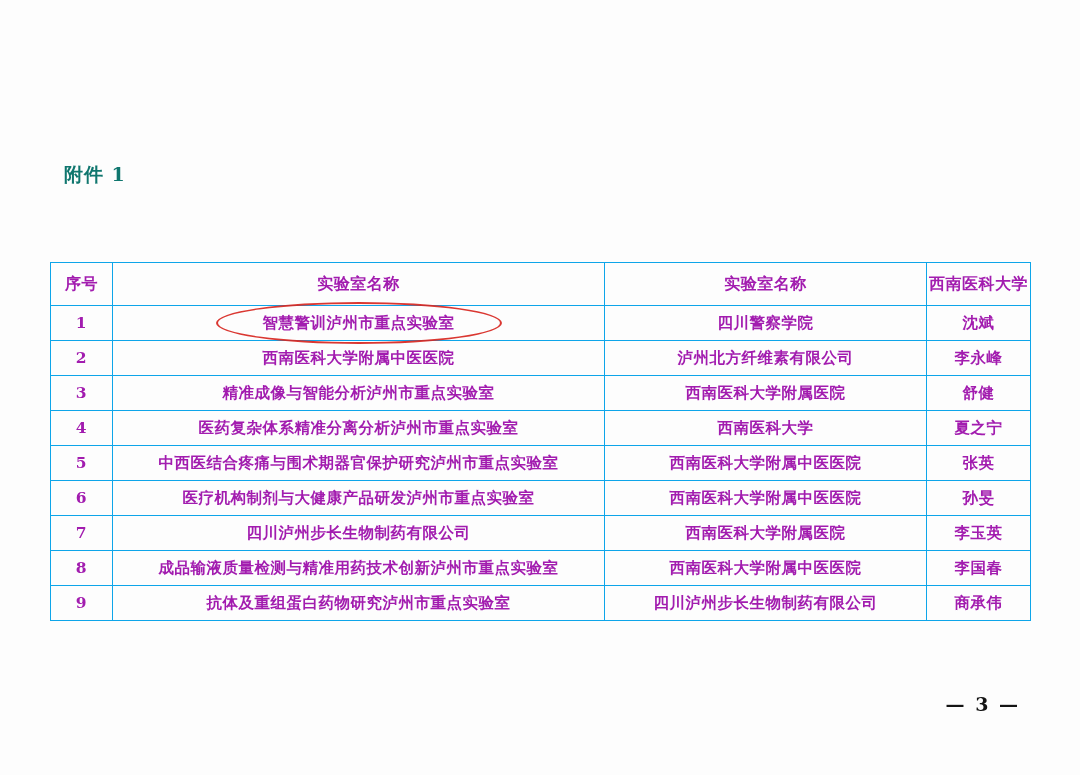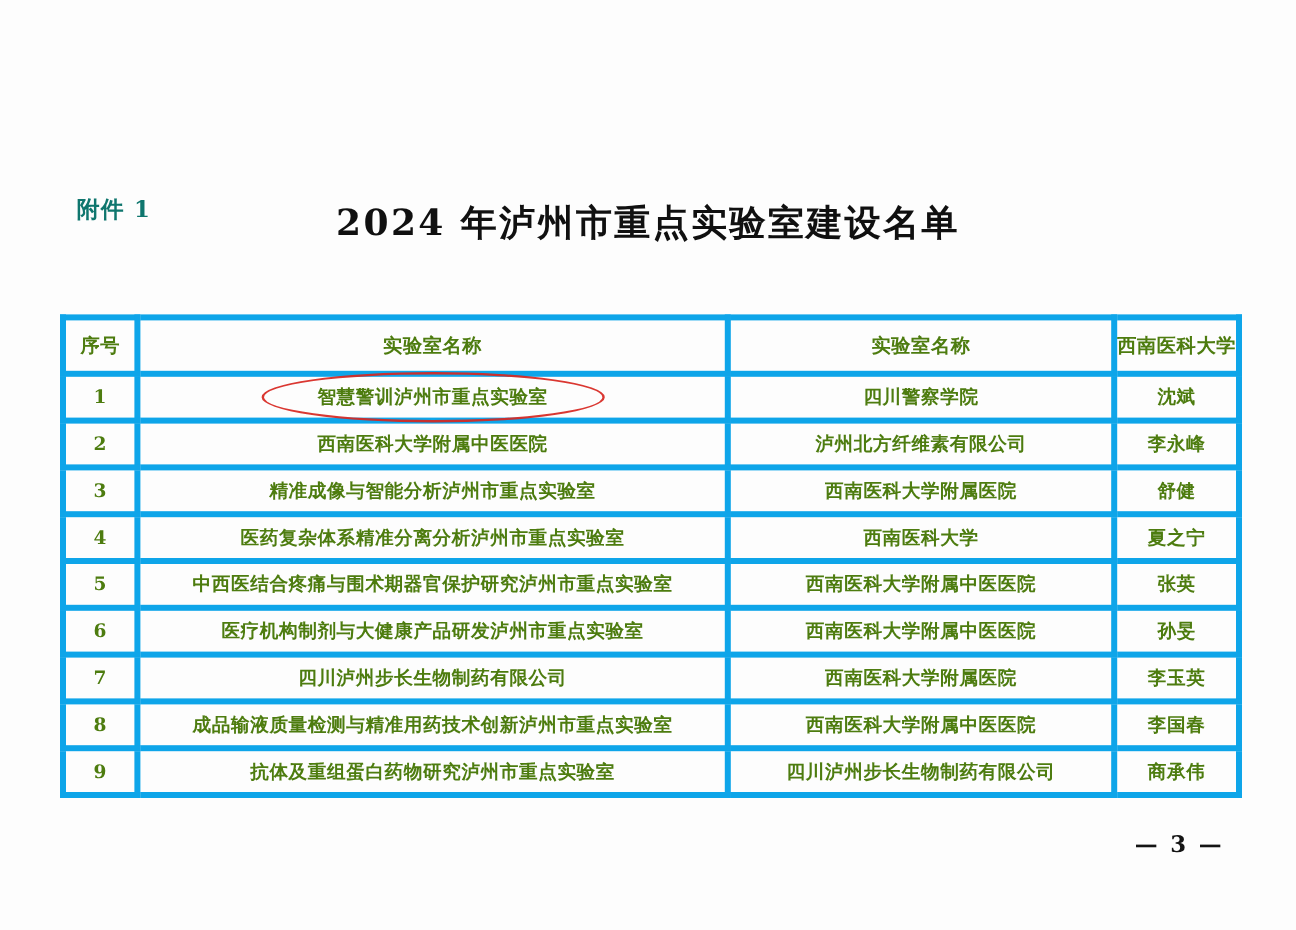--- a/index.html
+++ b/index.html
@@ -47,26 +47,26 @@
     top: 262px;
     width: 980px;
   }
   table.listing {
     width: 100%;
     border-collapse: collapse;
     table-layout: fixed;
   }
   table.listing th,
   table.listing td {
-    border: 5px solid #0ea5e9;
+    border: 1px solid #0ea5e9;
     text-align: center;
     vertical-align: middle;
     font-size: 15.5px;
     font-weight: 700;
-    color: #4d7c0f;
+    color: #a21caf;
     padding: 0;
     height: 34px;
     line-height: 1.2;
     letter-spacing: 0.5px;
   }
   table.listing thead th {
     height: 42px;
     font-size: 16px;
   }
   table.listing col.c-idx { width: 62px; }
@@ -106,21 +106,20 @@
     color: #141414;
   }
 </style>
 </head>
 <body>
 
 <div class="page">
 
   <div class="attachment-label">附件 1</div>
 
-  <div class="doc-title">2024 年泸州市重点实验室建设名单</div>
 
   <div class="table-wrap">
     <table class="listing">
       <colgroup>
         <col class="c-idx">
         <col class="c-name">
         <col class="c-org">
         <col class="c-head">
       </colgroup>
       <thead>

